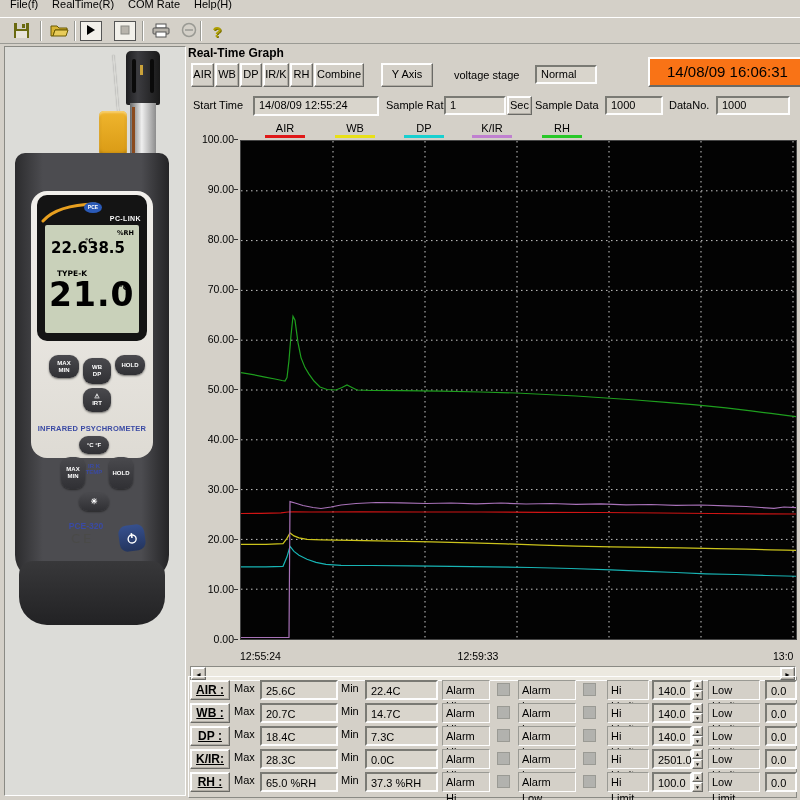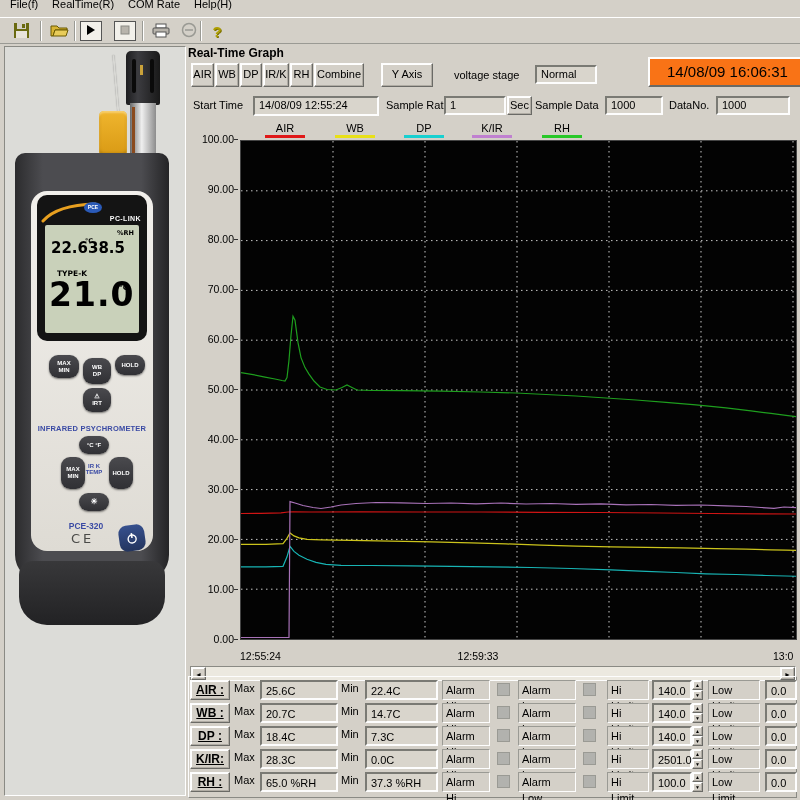--- a/index.html
+++ b/index.html
@@ -37,21 +37,21 @@
     background:linear-gradient(90deg,#6a6a6a,#efefef 45%,#8d8d8d); }
   .sensor-wire { position:absolute; left:2px; top:4px; width:3px; height:50px; background:#8a4a1e; }
   .tc-wire { left:110px; top:8px; width:2px; height:60px; background:#d8d8d4; transform:rotate(-5deg); box-shadow:0 0 1px #888; }
   .tc-plug { left:94px; top:64px; width:28px; height:45px; background:linear-gradient(180deg,#efb52e,#d99a14);
     border-radius:5px; box-shadow:inset 0 2px 2px #f7cf6e, inset 0 -3px 3px #b27c09; }
   .dev-body { left:10px; top:106px; width:154px; height:428px;
     background:linear-gradient(90deg,#2c2c2e,#4c4c50 18%,#4c4c50 82%,#242426);
     border-radius:10px 10px 26px 26px; }
   .dev-base { left:14px; top:514px; width:146px; height:64px;
     background:linear-gradient(180deg,#38383a,#222224); border-radius:14px 14px 28px 28px; }
-  .dev-face { left:26px; top:144px; width:122px; height:360px;
+  .dev-face { left:26px; top:144px; width:122px; height:267px;
     background:linear-gradient(180deg,#f2f0ec,#dedbd4); border-radius:16px; }
   .lcd-bezel { left:6px; top:4px; width:110px; height:146px; background:#141414; border-radius:10px; position:absolute; }
   .lcd-logo { position:absolute; left:47px; top:7px; width:18px; height:11px; background:#2a5ab8;
     border-radius:50%; color:#fff; font-size:5px; font-weight:bold; text-align:center; line-height:11px; }
   .lcd-pclink { position:absolute; right:6px; top:20px; color:#fafafa; font-size:7px; font-weight:bold; letter-spacing:.4px; }
   .lcd-screen { position:absolute; left:8px; top:30px; width:94px; height:108px; background:#c9d1ba; border-radius:2px;
     font-family:"DejaVu Sans", sans-serif; }
   .lcd-rh-unit { position:absolute; right:5px; top:4px; font-size:6.5px; font-weight:bold; }
   .lcd-temp { position:absolute; left:6px; top:14px; font-size:15px; font-weight:bold; }
   .lcd-temp-u { position:absolute; left:40px; top:12px; font-size:6.5px; font-weight:bold; }

